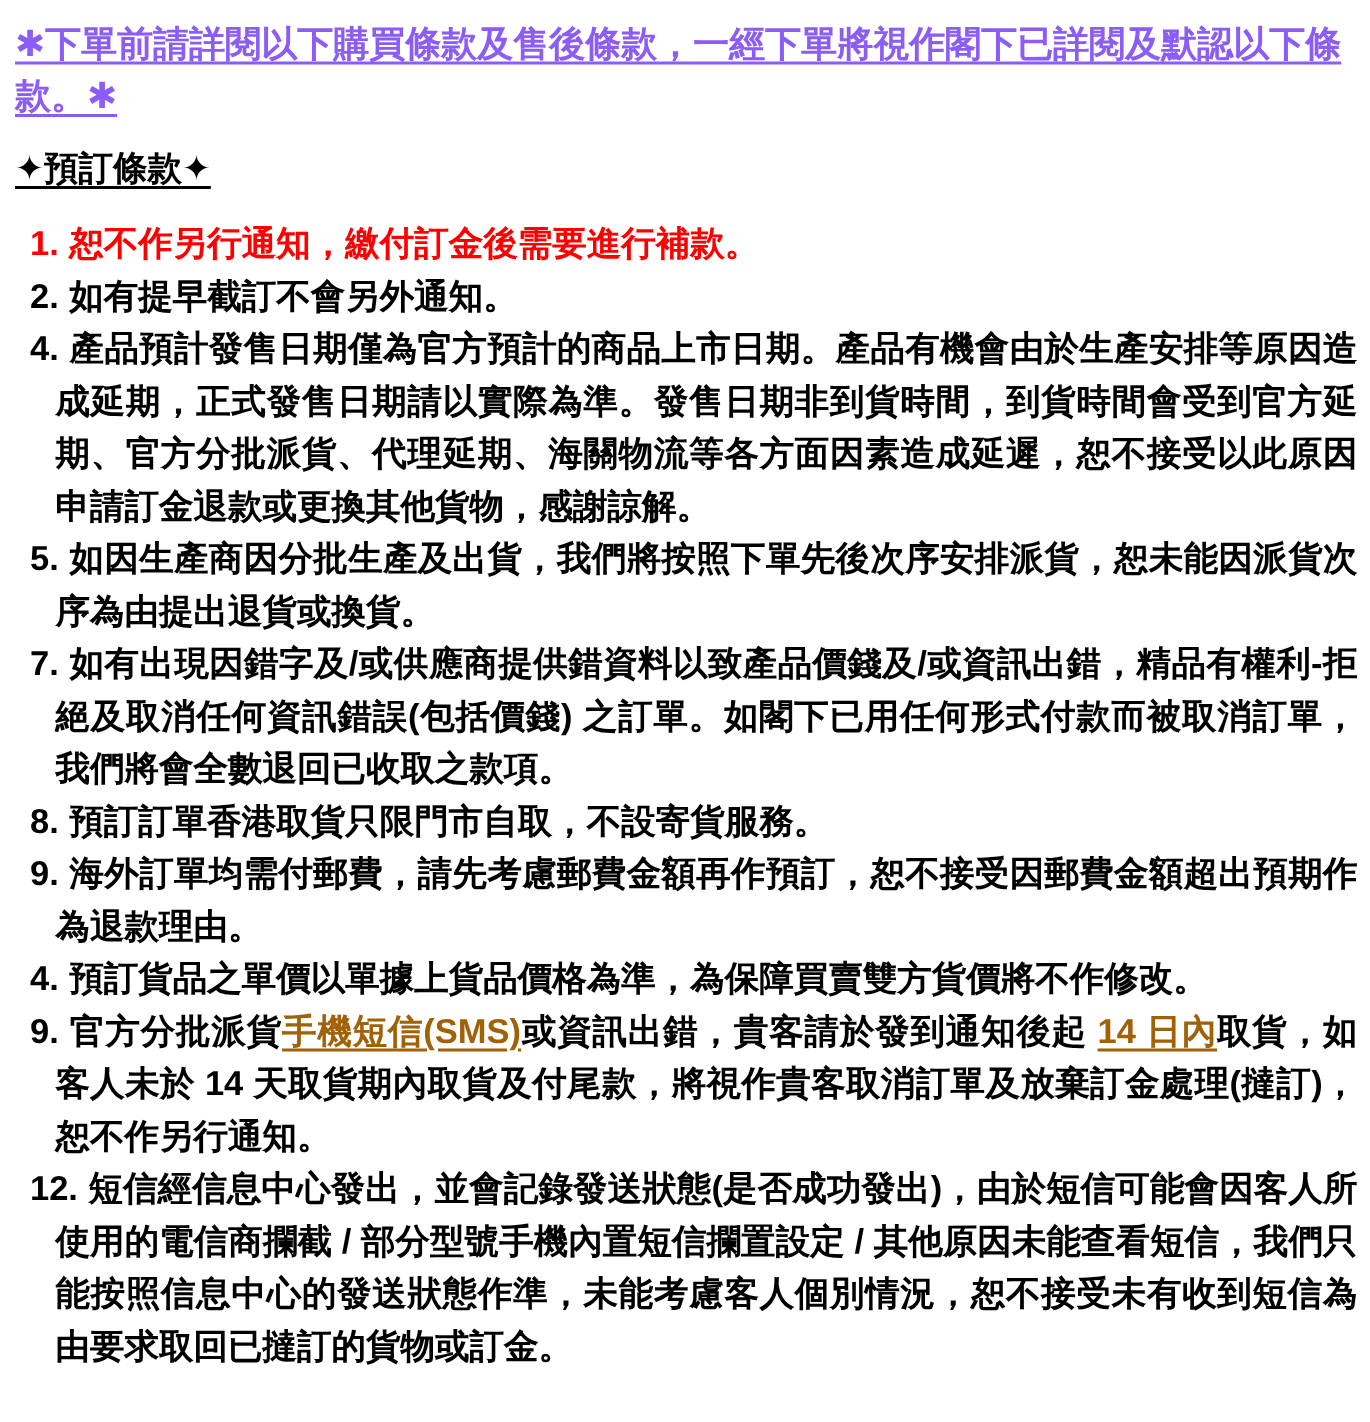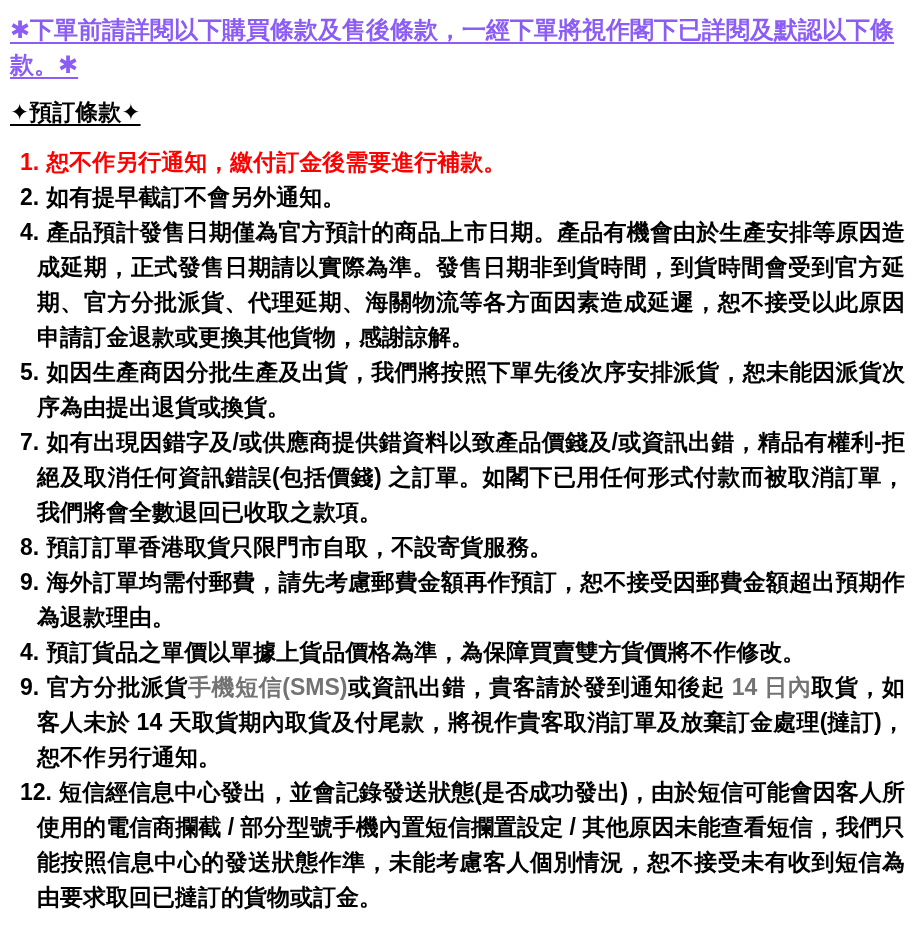--- a/index.html
+++ b/index.html
@@ -43,21 +43,22 @@
   }
   .items { margin: 0; }
   .item {
     padding-left: 27px;
     text-indent: -17px;
     margin: 0;
   }
   .item .num { margin-right: 7px; }
   .red { color: #ff0000; }
   .red-u {
-    color: #737373;
+    color: #a16207;
+    text-decoration: underline;
     text-decoration-thickness: 2px;
     text-underline-offset: 4px;
   }
 </style>
 </head>
 <body>
 
 <div class="doc">
 
   <div class="banner">✱下單前請詳閱以下購買條款及售後條款，一經下單將視作閣下已詳閱及默認以下條款。✱</div>

